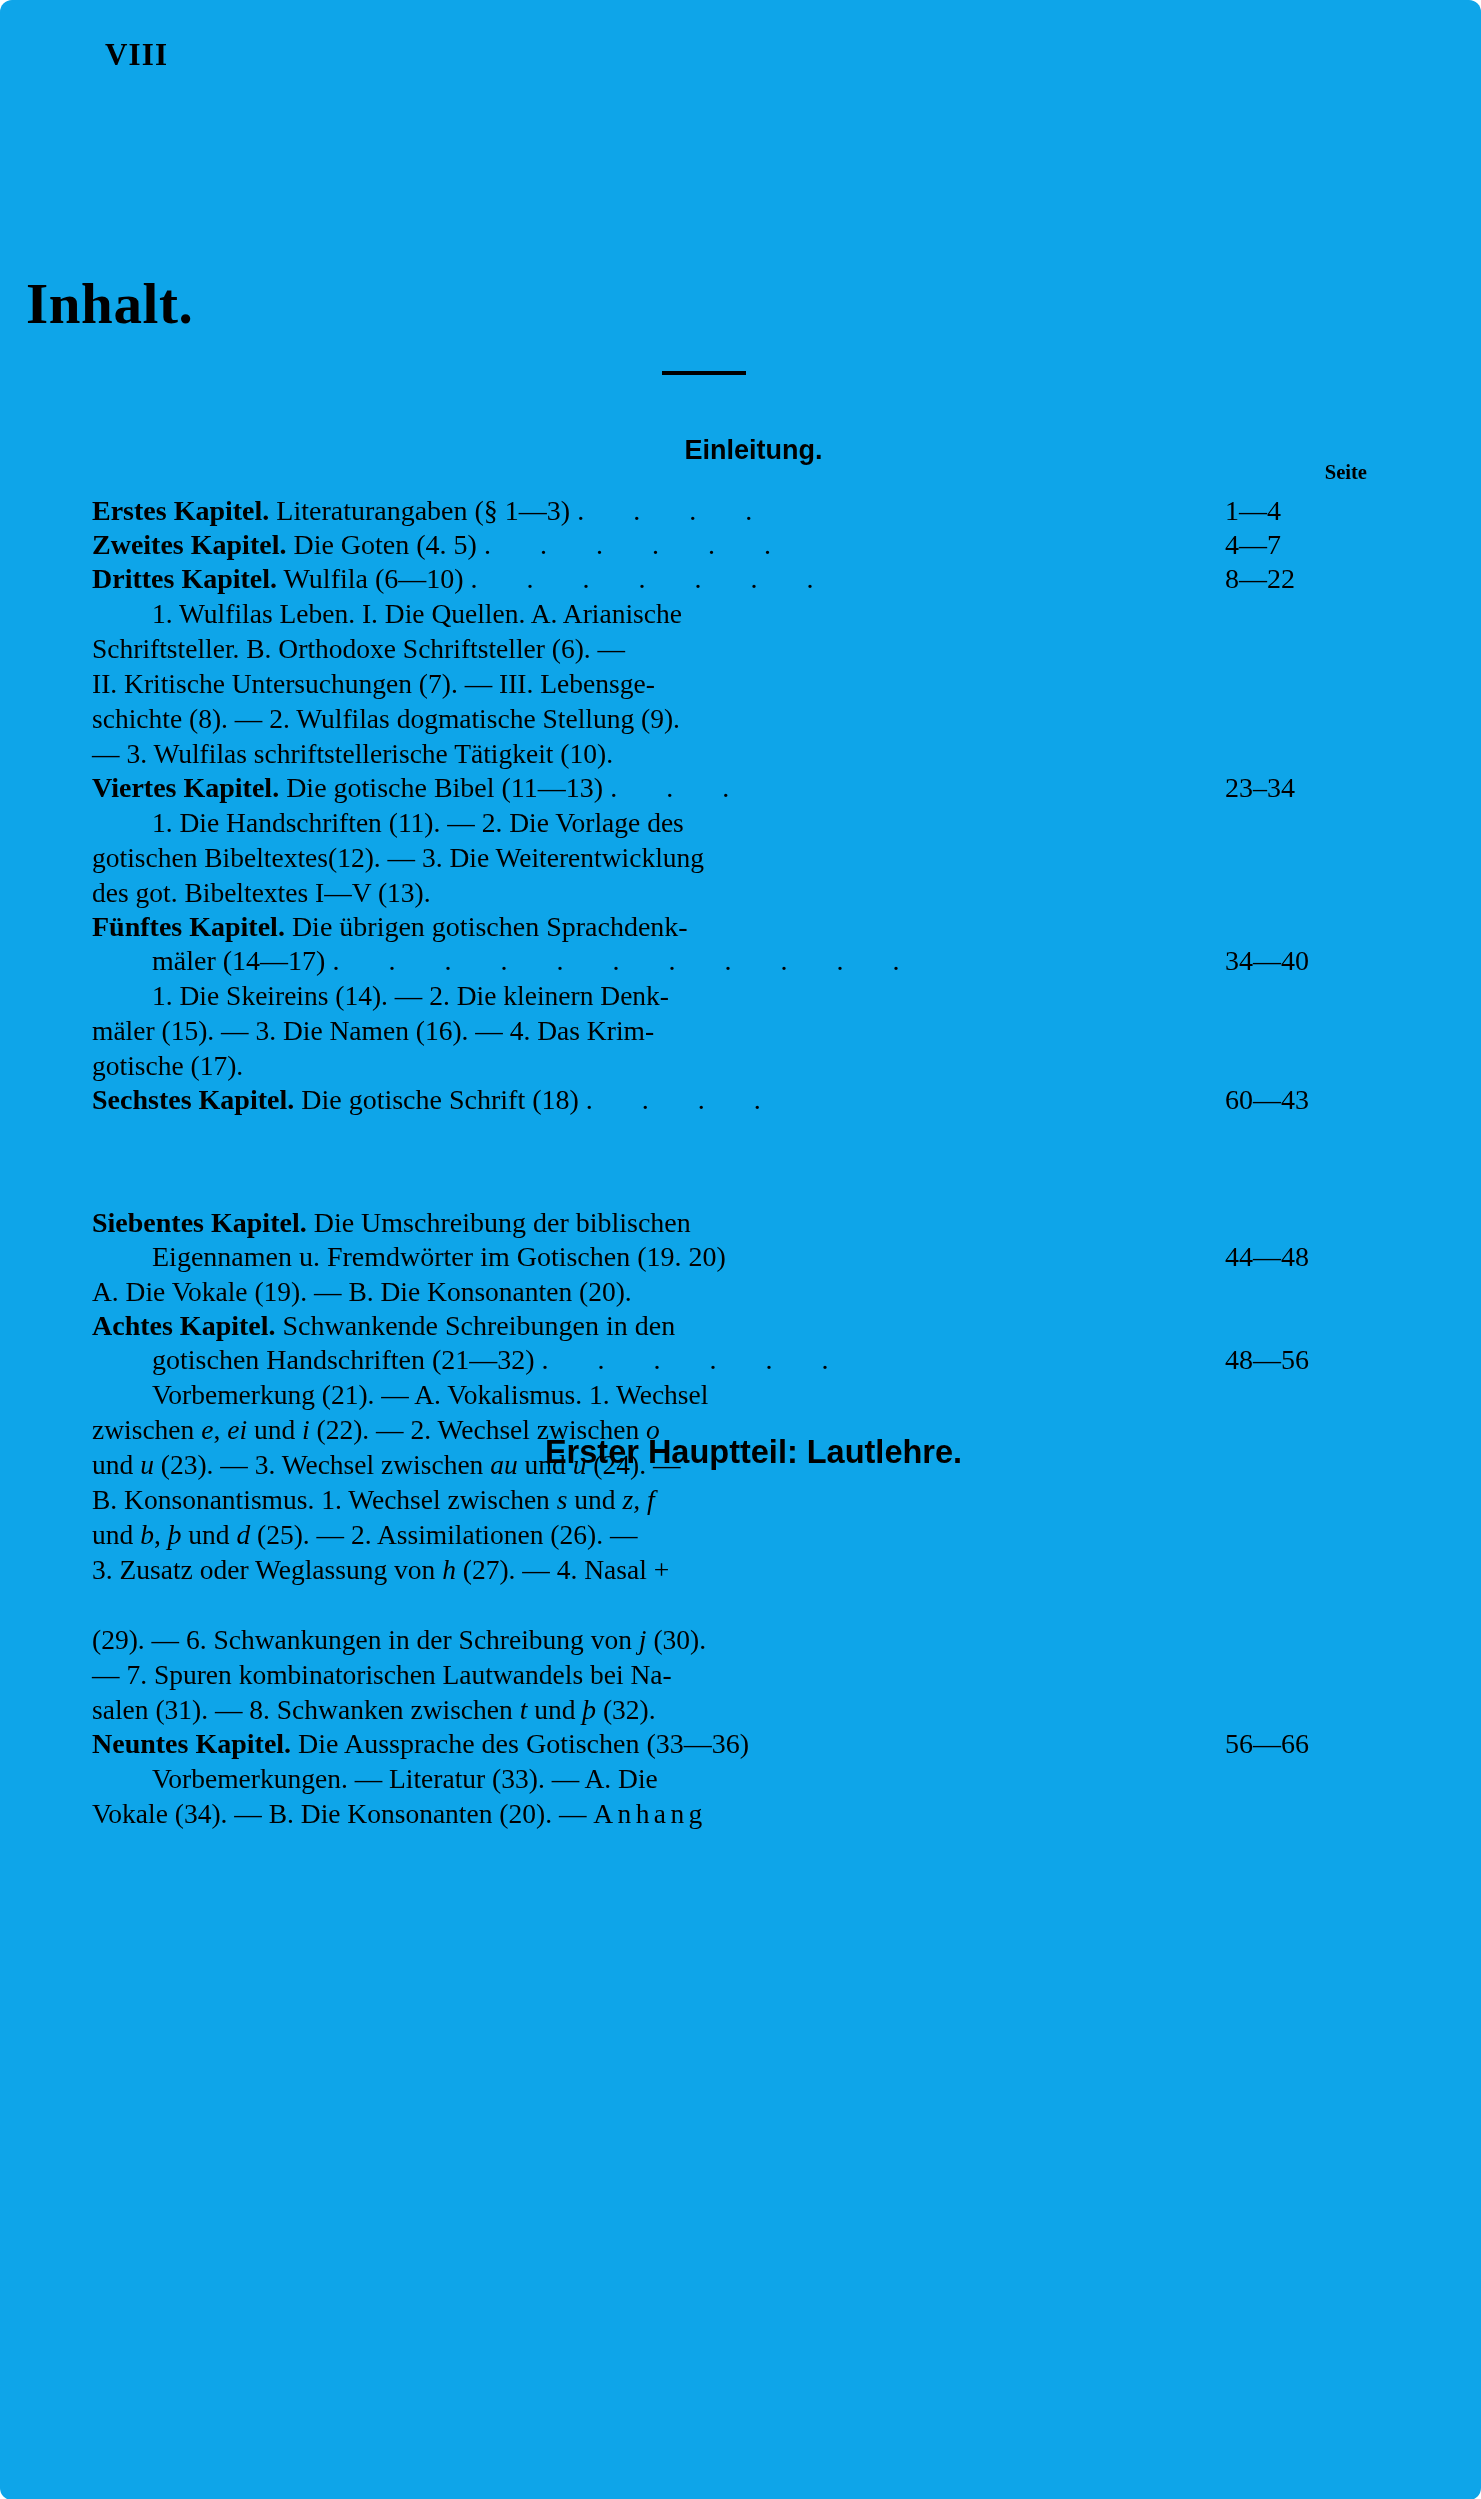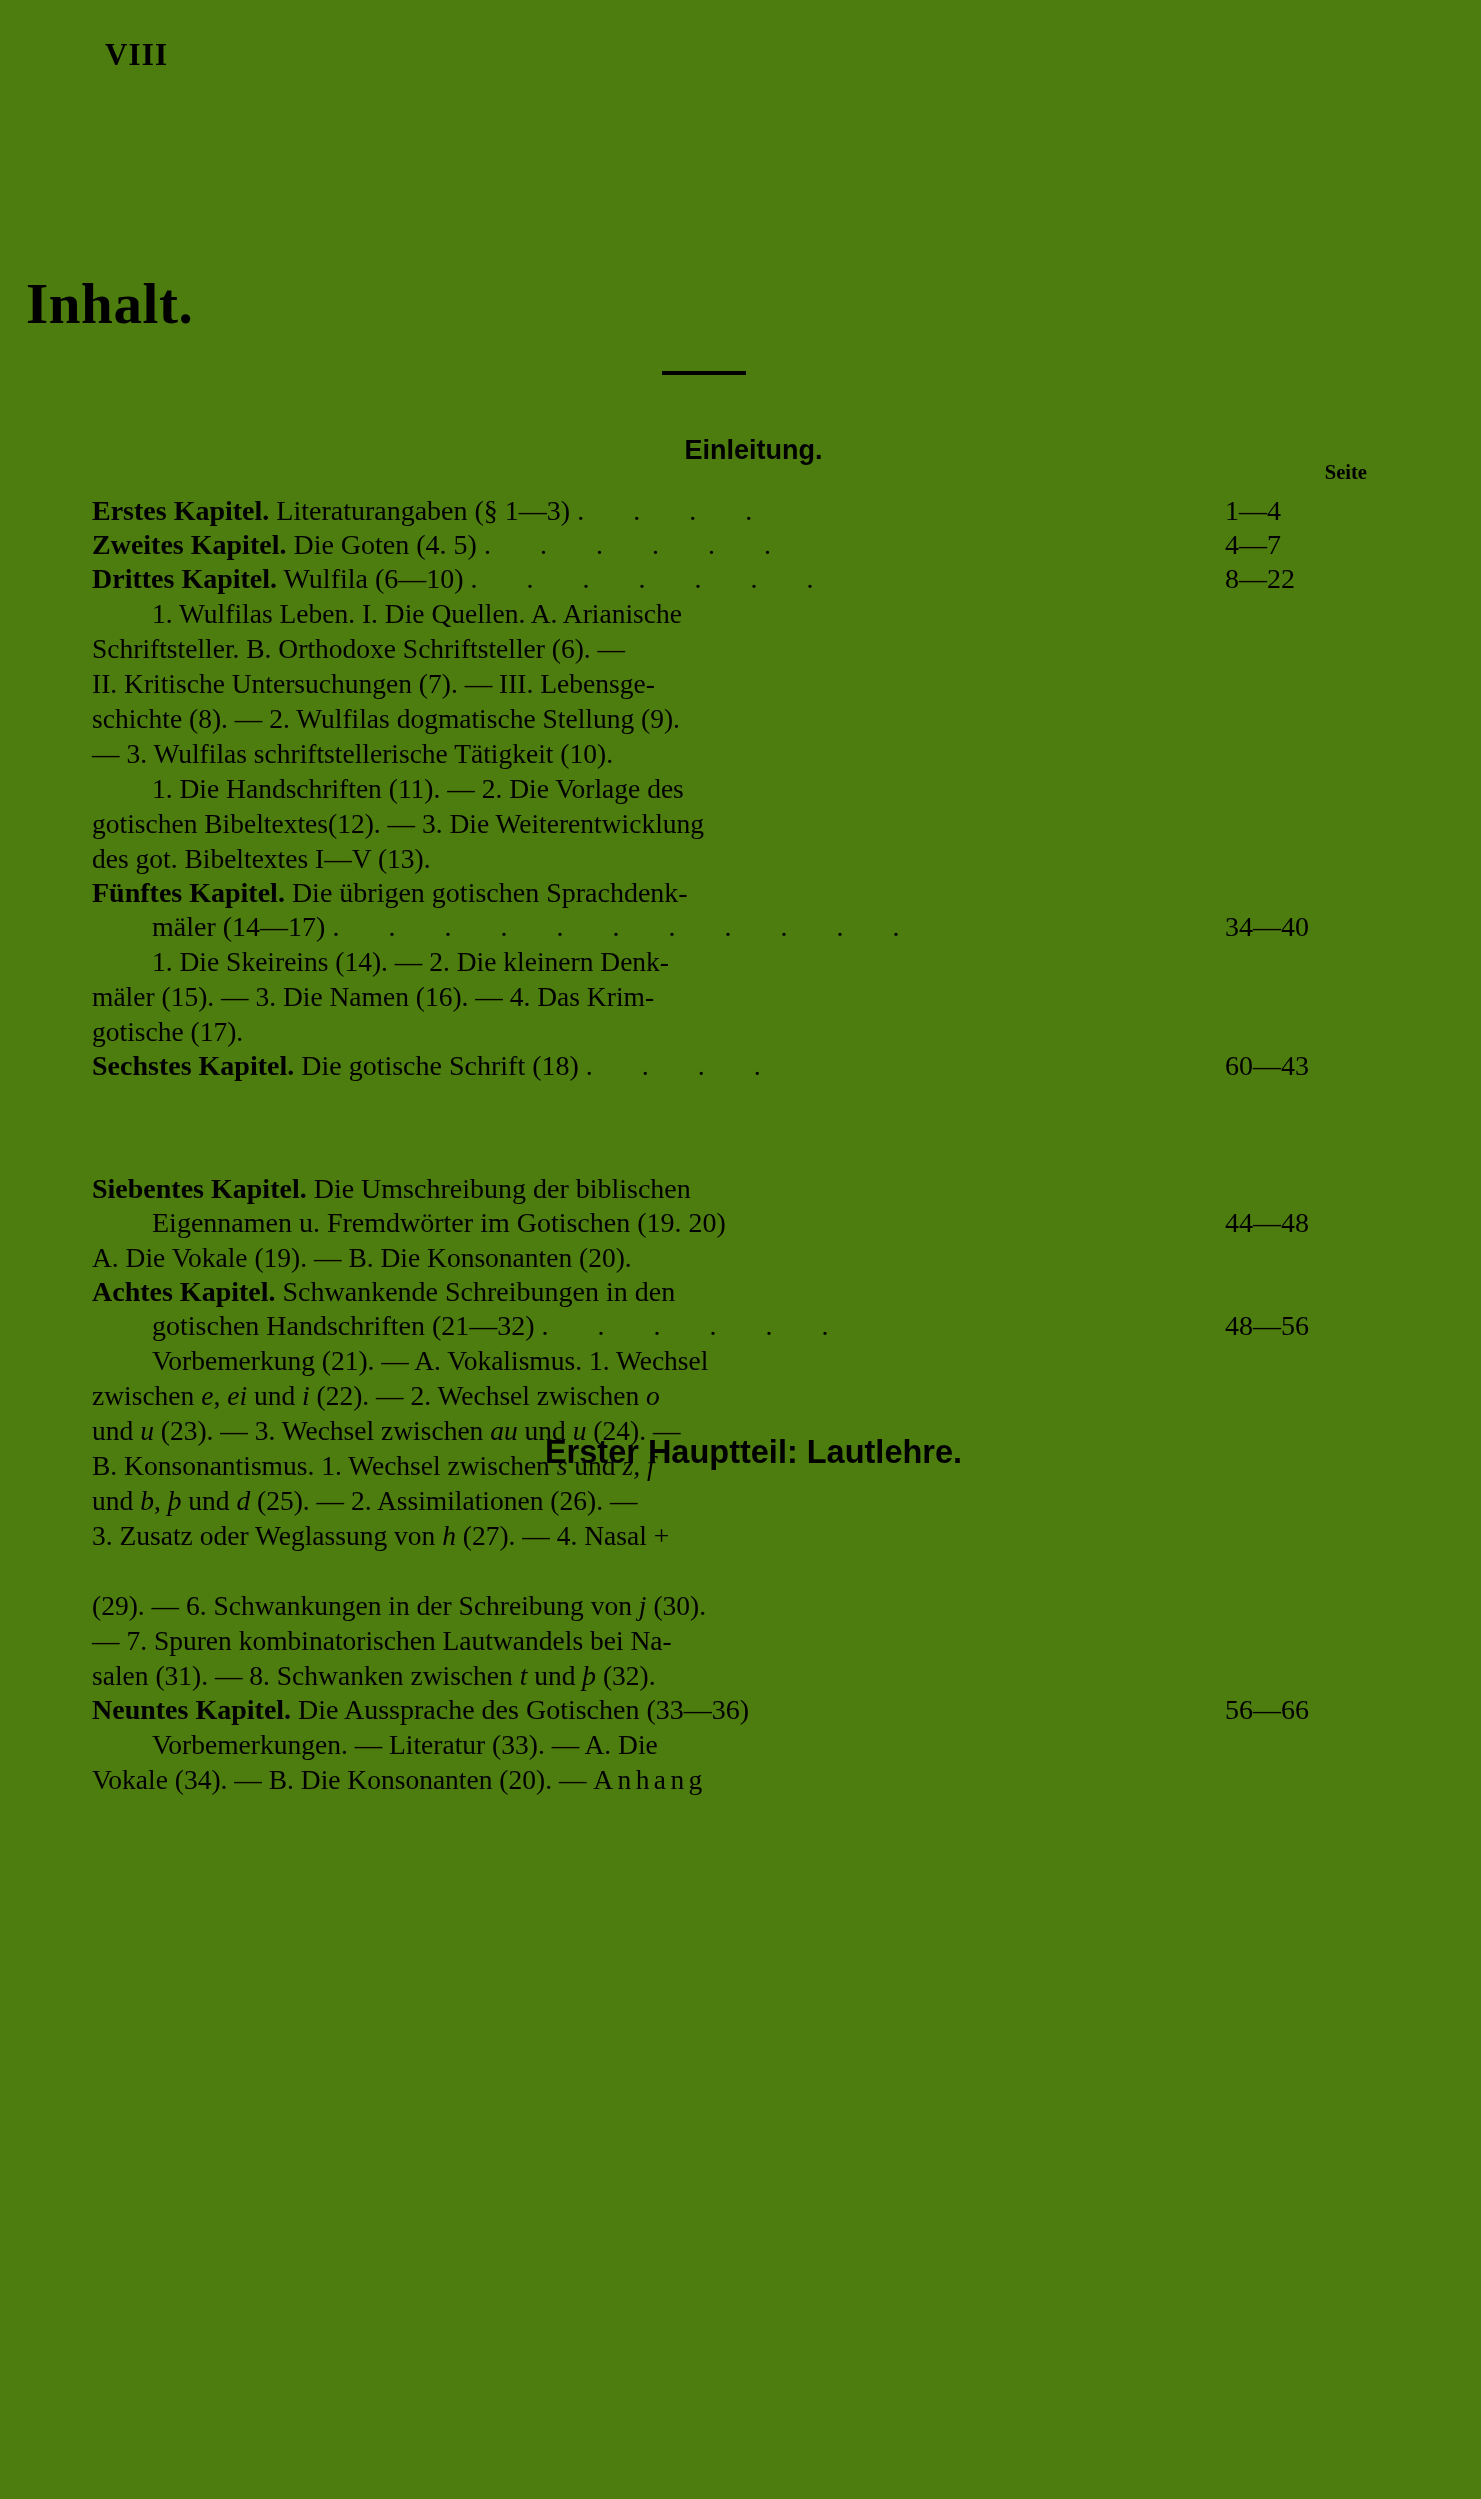--- a/index.html
+++ b/index.html
@@ -14,21 +14,22 @@
     position: relative;
     font-family: "Liberation Serif", "DejaVu Serif", serif;
     color: #000000;
     overflow: hidden;
   }
 
   
   .page {
     position: absolute;
     inset: 0;
-    background: #4d7c0f;
+    background: #0ea5e9;
+    border-radius: 12px;
   }
 
   
   .folio {
     position: absolute;
     left: 105px;
     top: 39px;
     font-family: "Liberation Serif", "DejaVu Serif", serif;
     font-weight: bold;
     font-size: 31px;
@@ -202,20 +203,28 @@
     </div>
 
     <div class="sub">
       <span>1. Wulfilas Leben. I. Die Quellen.  A. Arianische</span><br>
       <span>Schriftsteller.   B. Orthodoxe  Schriftsteller  (6).  —</span><br>
       <span>II. Kritische Untersuchungen (7). —  III. Lebensge-</span><br>
       <span>schichte (8). — 2. Wulfilas dogmatische Stellung (9).</span><br>
       <span>— 3. Wulfilas schriftstellerische Tätigkeit (10).</span>
     </div>
 
+    <div class="entryblock entry">
+      <span class="row nojust">
+        <span class="chap">Viertes Kapitel.</span>
+        <span class="ttl">Die gotische Bibel (11—13)</span>
+        <span class="leaders wide">. . .</span>
+      </span>
+      <span class="pages" style="top:0">23–34</span>
+    </div>
 
     <div class="sub">
       <span>1. Die Handschriften (11). — 2. Die Vorlage des</span><br>
       <span>gotischen Bibeltextes(12). — 3. Die Weiterentwicklung</span><br>
       <span>des got. Bibeltextes I—V (13).</span>
     </div>
 
     <div class="entryblock entry">
       <span class="row nojust" style="display:block;">
         <span class="chap">Fünftes Kapitel.</span>

